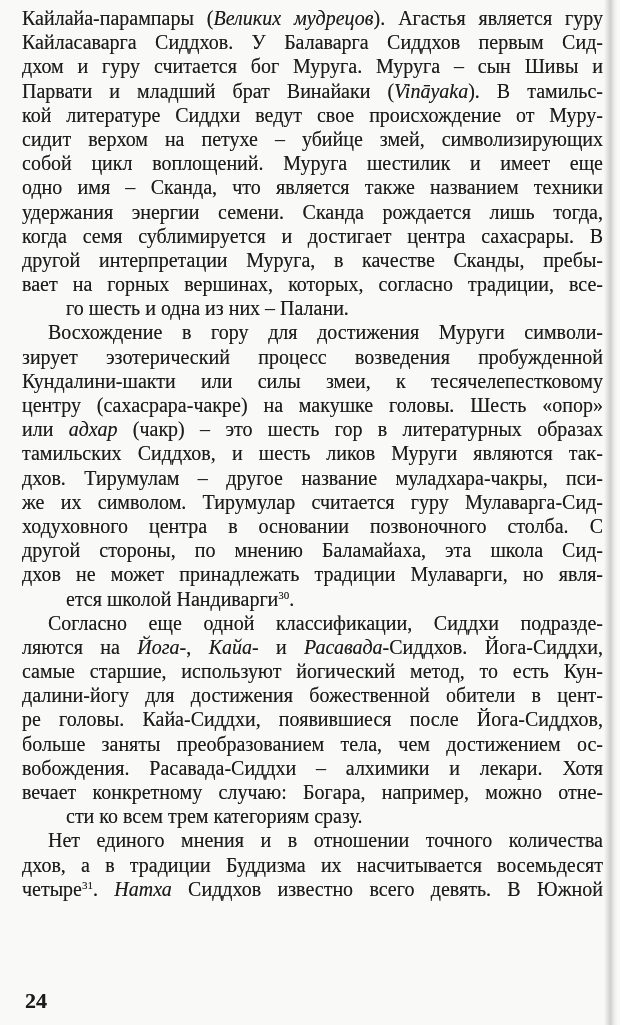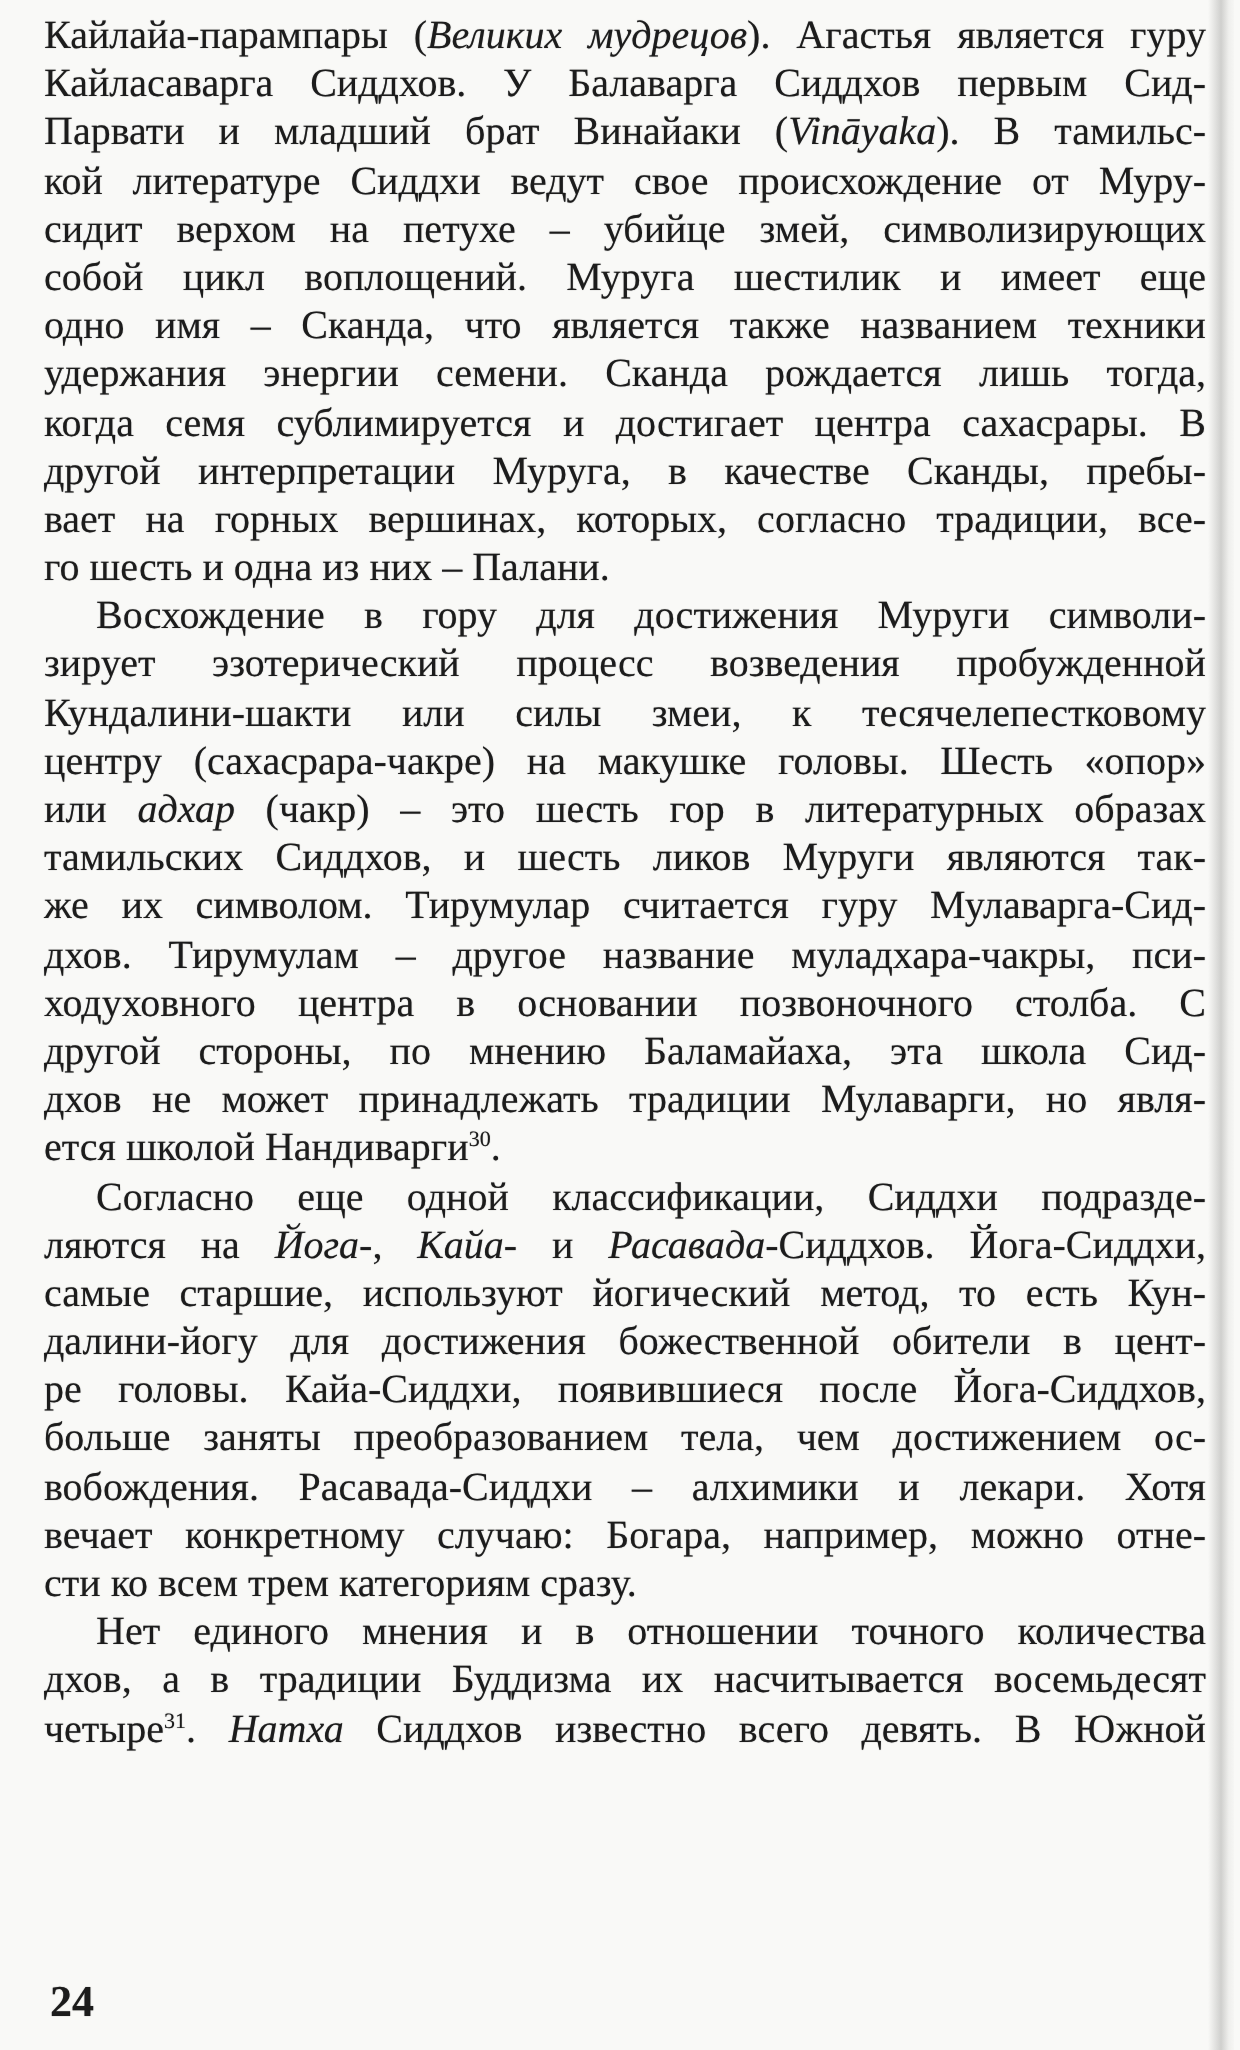--- a/index.html
+++ b/index.html
@@ -20,21 +20,21 @@
     width: 581px;
     text-shadow: 0 0 0.5px rgba(25,25,25,0.55);
   }
   .line {
     font-size: 20px;
     line-height: 24.2px;
     height: 24.2px;
     text-align: justify;
     text-align-last: justify;
   }
-  .line.end { text-align-last: left; }
+  .line.end { text-align-last: left; margin-left: 44px; }
   .line.indent { text-indent: 26px; }
   .it { font-style: italic; }
   sup.sup {
     font-size: 11px;
     line-height: 0;
     vertical-align: 7px;
     letter-spacing: 0;
   }
   .page-number {
     position: absolute;
@@ -55,38 +55,39 @@
     pointer-events: none;
   }
 </style>
 </head>
 <body style="background: rgb(249, 249, 247);">
 
 <div class="page">
   <div class="page-text" style="color: rgb(28, 28, 28);">
       <div class="line"><span>Кайлайа-парампары (</span><span class="it">Великих мудрецов</span><span>). Агастья является гуру</span></div>
       <div class="line"><span>Кайласаварга Сиддхов. У Балаварга Сиддхов первым Сид-</span></div>
+      <div class="line"><span>дхом и гуру считается бог Муруга. Муруга – сын Шивы и</span></div>
       <div class="line"><span>Парвати и младший брат Винайаки (</span><span class="it">Vināyaka</span><span>). В тамильс-</span></div>
       <div class="line"><span>кой литературе Сиддхи ведут свое происхождение от Муру-</span></div>
       <div class="line"><span>сидит верхом на петухе – убийце змей, символизирующих</span></div>
       <div class="line"><span>собой цикл воплощений. Муруга шестилик и имеет еще</span></div>
       <div class="line"><span>одно имя – Сканда, что является также названием техники</span></div>
       <div class="line"><span>удержания энергии семени. Сканда рождается лишь тогда,</span></div>
       <div class="line"><span>когда семя сублимируется и достигает центра сахасрары. В</span></div>
       <div class="line"><span>другой интерпретации Муруга, в качестве Сканды, пребы-</span></div>
       <div class="line"><span>вает на горных вершинах, которых, согласно традиции, все-</span></div>
       <div class="line end"><span>го шесть и одна из них – Палани.</span></div>
       <div class="line indent"><span>Восхождение в гору для достижения Муруги символи-</span></div>
       <div class="line"><span>зирует эзотерический процесс возведения пробужденной</span></div>
       <div class="line"><span>Кундалини-шакти или силы змеи, к тесячелепестковому</span></div>
       <div class="line"><span>центру (сахасрара-чакре) на макушке головы. Шесть «опор»</span></div>
       <div class="line"><span>или </span><span class="it">адхар</span><span> (чакр) – это шесть гор в литературных образах</span></div>
       <div class="line"><span>тамильских Сиддхов, и шесть ликов Муруги являются так-</span></div>
+      <div class="line"><span>дхов. Тирумулам – другое название муладхара-чакры, пси-</span></div>
       <div class="line"><span>же их символом. Тирумулар считается гуру Мулаварга-Сид-</span></div>
-      <div class="line"><span>дхов. Тирумулам – другое название муладхара-чакры, пси-</span></div>
       <div class="line"><span>ходуховного центра в основании позвоночного столба. С</span></div>
       <div class="line"><span>другой стороны, по мнению Баламайаха, эта школа Сид-</span></div>
       <div class="line"><span>дхов не может принадлежать традиции Мулаварги, но явля-</span></div>
       <div class="line end"><span>ется школой Нандиварги</span><sup class="sup">30</sup><span>.</span></div>
       <div class="line indent"><span>Согласно еще одной классификации, Сиддхи подразде-</span></div>
       <div class="line"><span>ляются на </span><span class="it">Йога-</span><span>, </span><span class="it">Кайа-</span><span> и </span><span class="it">Расавада-</span><span>Сиддхов. Йога-Сиддхи,</span></div>
       <div class="line"><span>самые старшие, используют йогический метод, то есть Кун-</span></div>
       <div class="line"><span>далини-йогу для достижения божественной обители в цент-</span></div>
       <div class="line"><span>ре головы. Кайа-Сиддхи, появившиеся после Йога-Сиддхов,</span></div>
       <div class="line"><span>больше заняты преобразованием тела, чем достижением ос-</span></div>

